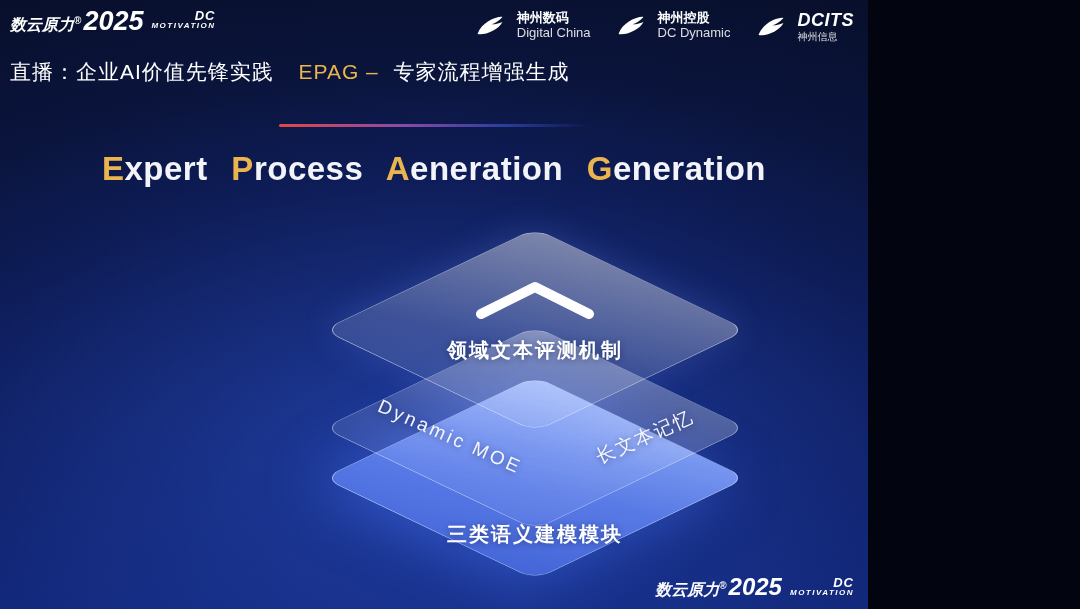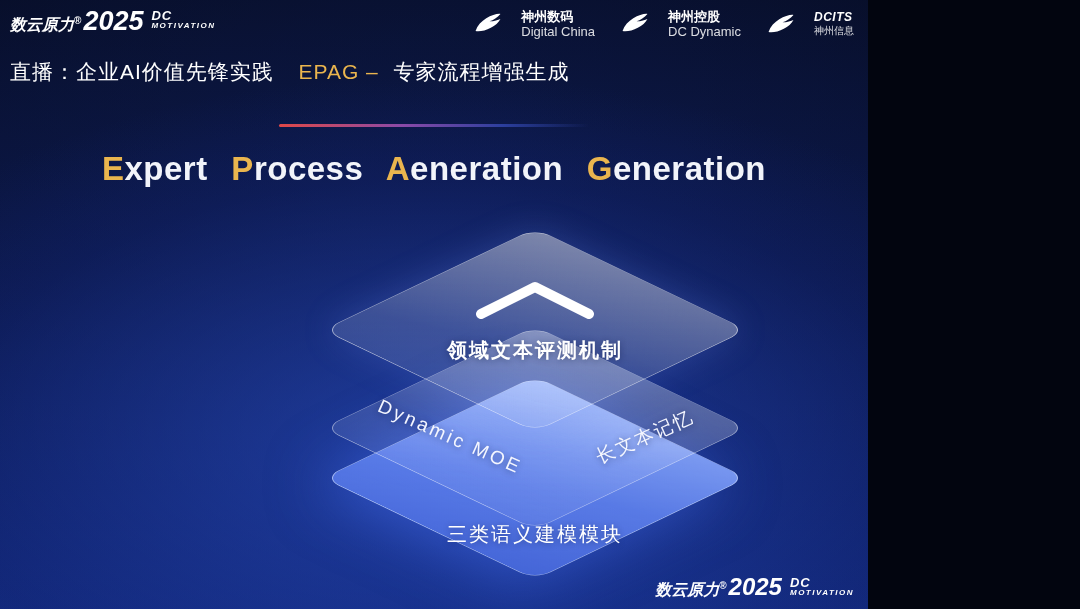--- a/index.html
+++ b/index.html
@@ -14,21 +14,21 @@
       linear-gradient(180deg, #040817 0%, #081239 45%, #0d1f62 80%, #122a7e 100%);
     color:#fff;
     padding-left:48px;
   }
 
   
   .brand { display:flex; align-items:flex-start; gap:4px; font-style:italic; font-weight:bold; white-space:nowrap; }
   .brand-tl { position:absolute; left:10px; top:6px; }
   .brand-reg { font-size:10px; vertical-align:super; font-style:normal; }
   .brand-year { font-size:27px; letter-spacing:0px; margin-left:2px; }
-  .brand-dc { display:flex; flex-direction:column; margin-left:4px; margin-top:3px; line-height:1; }
+  .brand-dc { display:flex; flex-direction:column; margin-left:4px; margin-top:3px; line-height:1;text-align:right; }
   .brand-dc .dc { font-size:13px; letter-spacing:1px; }
   .brand-dc .motiv { font-size:8px; letter-spacing:1.5px; margin-top:0; }
 
   .live-label { position:absolute; left:10px; top:58px; font-size:21px; font-weight:normal; letter-spacing:1px; }
 
   
   .epag-title { position:absolute; left:50%; top:58px; transform:translateX(-50%); white-space:nowrap; font-size:21px; font-weight:normal; letter-spacing:1px; }
   .epag-gold { color:#eab54e; }
   .epag-cn { color:#ffffff; margin-left:8px; }
 
@@ -38,25 +38,25 @@
     background:linear-gradient(90deg, #e04848 0%, #8a4aa8 40%, #2c3f9e 72%, rgba(25,45,130,0) 100%);
   }
 
   .main-title { position:absolute; left:50%; top:150px; transform:translateX(-50%); white-space:nowrap; font-size:33px; letter-spacing:0.5px; font-weight:bold; color:#f2f4fa; }
   .main-title .word { margin-right:14px; }
   .main-title .word:last-child { margin-right:0; }
   .main-title .cap { color:#eab54e; }
 
   
   .partners { position:absolute; right:14px; top:10px; display:flex; align-items:center; gap:26px; }
-  .partner { display:flex; align-items:flex-start; gap:19px; }
+  .partner { display:flex; align-items:flex-end; gap:13px; }
   .partner-text { display:flex; flex-direction:column; line-height:1.15; }
   .partner-title { font-size:13px; font-weight:bold; white-space:nowrap; }
   .partner-sub { font-size:13px; opacity:0.85; white-space:nowrap; }
-  .partner.dcits .partner-title { font-size:12px; font-style:italic; letter-spacing:0.5px; }
+  .partner.dcits .partner-title { font-size:18px; font-style:italic; letter-spacing:0.5px; }
   .partner.dcits .partner-sub { font-size:10px; }
   .swoosh { width:28px; height:28px; flex:0 0 auto; }
 
   
   .diagram { position:absolute; left:285px; top:225px; width:500px; height:360px; }
   .layer {
     position:absolute; left:50%; width:300px; height:300px; border-radius:22px;
     transform:translateX(-50%) scaleY(0.48) rotate(45deg);
   }
   .layer-top {
@@ -75,21 +75,21 @@
     background:linear-gradient(160deg, rgba(150,180,255,0.95) 0%, rgba(100,135,245,0.85) 55%, rgba(80,115,235,0.78) 100%);
     border:1.5px solid rgba(205,220,255,0.7);
     box-shadow:0 18px 70px rgba(70,110,240,0.5);
   }
 
   .diagram-label { position:absolute; z-index:5; white-space:nowrap; text-shadow:0 1px 6px rgba(10,20,60,0.45); }
   .chevron-wrap { position:absolute; z-index:5; left:50%; top:52px; transform:translateX(-50%); }
   .lbl-top { left:50%; top:112px; transform:translateX(-50%); font-size:20px; font-weight:bold; letter-spacing:2px; }
   .lbl-dynamic { left:165px; top:212px; transform:translate(-50%,-50%) rotate(24deg); font-size:19px; letter-spacing:3px; color:#f4f6ff; }
   .lbl-memory { left:360px; top:212px; transform:translate(-50%,-50%) rotate(-24deg); font-size:19px; letter-spacing:2px; color:#f4f6ff; }
-  .lbl-bottom { left:50%; top:296px; transform:translateX(-50%); font-size:20px; font-weight:normal; letter-spacing:2px;text-align:right; }
+  .lbl-bottom { left:50%; top:296px; transform:translateX(-50%); font-size:20px; font-weight:bold; letter-spacing:2px;text-align:right; }
 
   
   .brand-br { position:absolute; right:14px; bottom:8px; }
   .brand-br .brand-main, .brand-br .brand-year { font-size:24px; }
 </style>
 </head>
 <body>
 
 <div class="slide">
 

